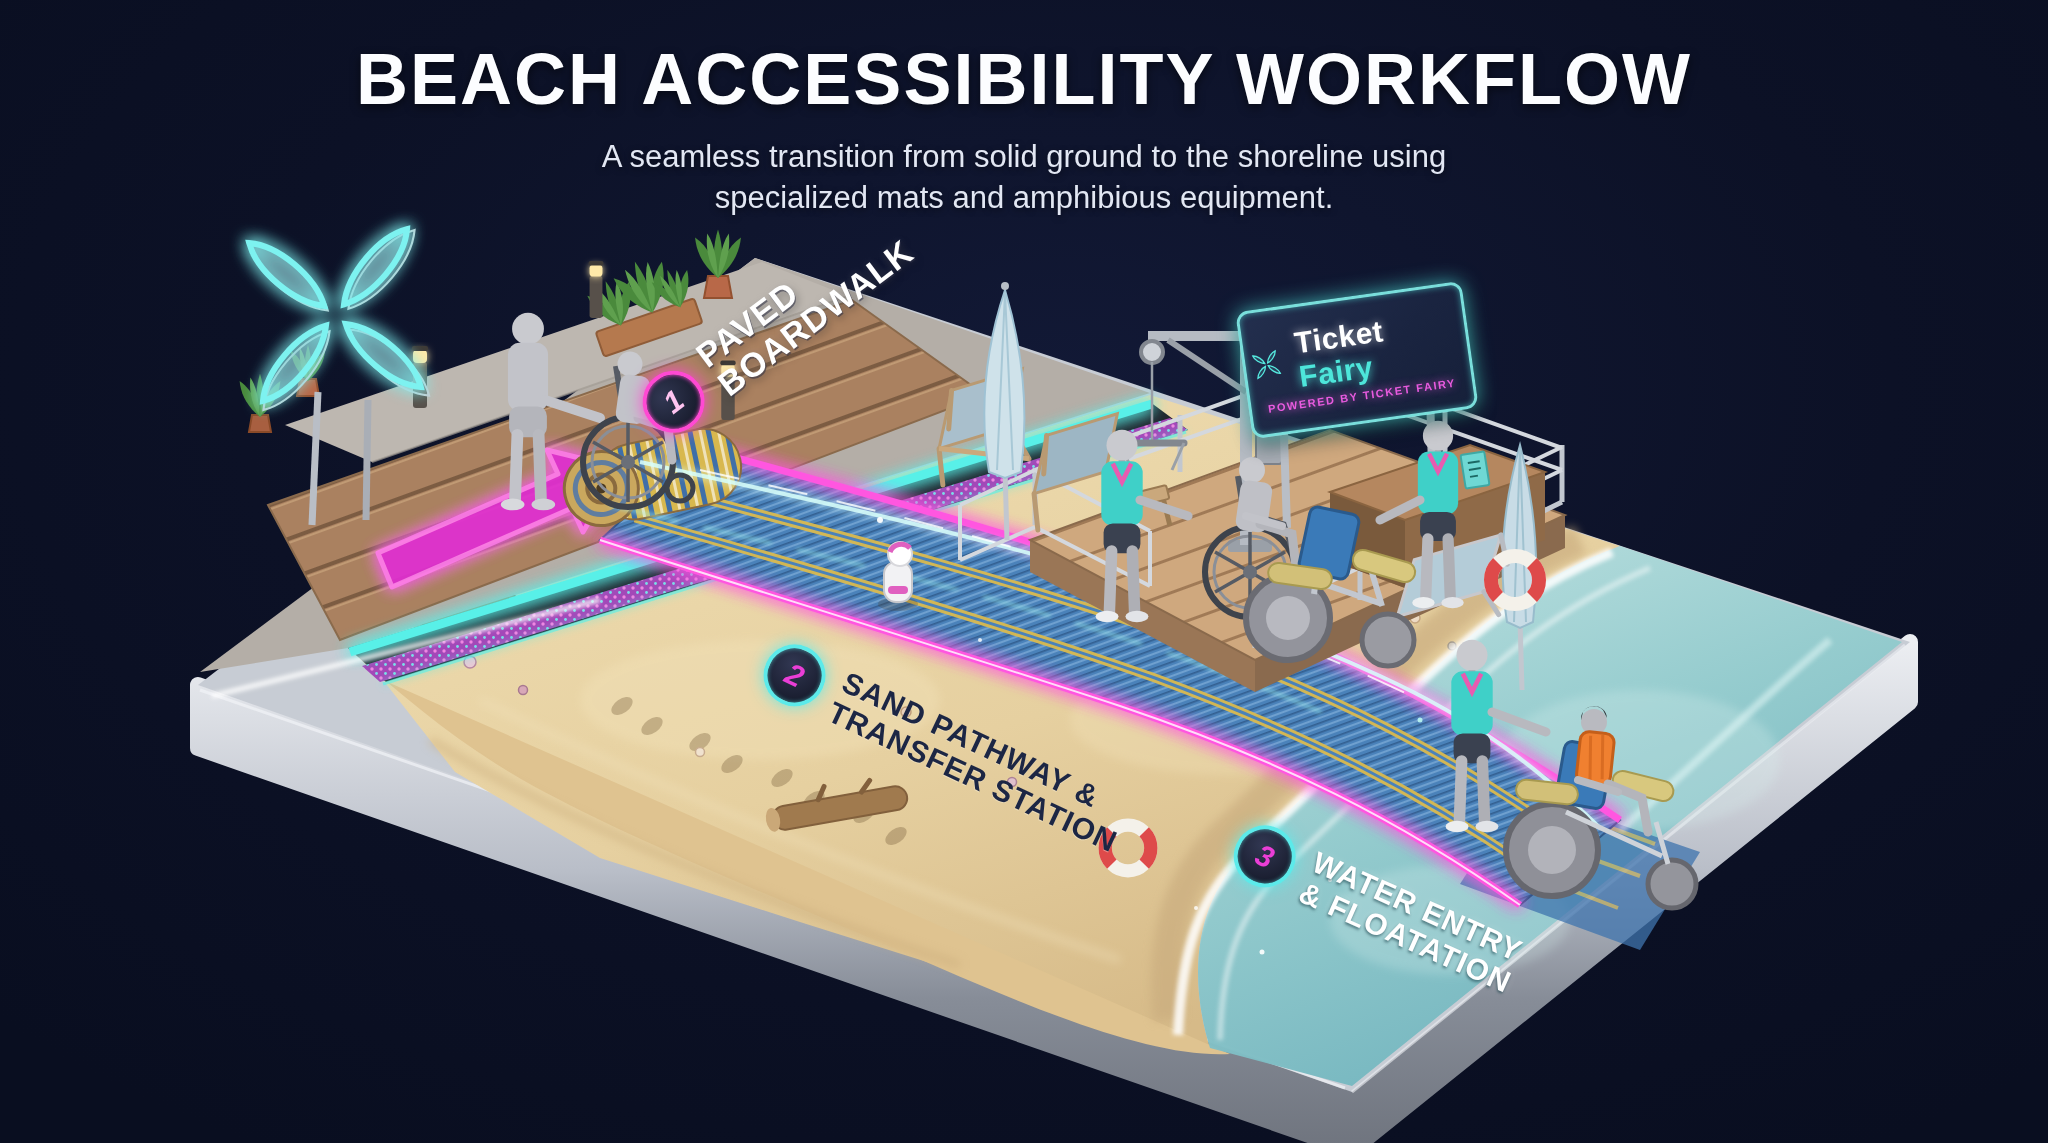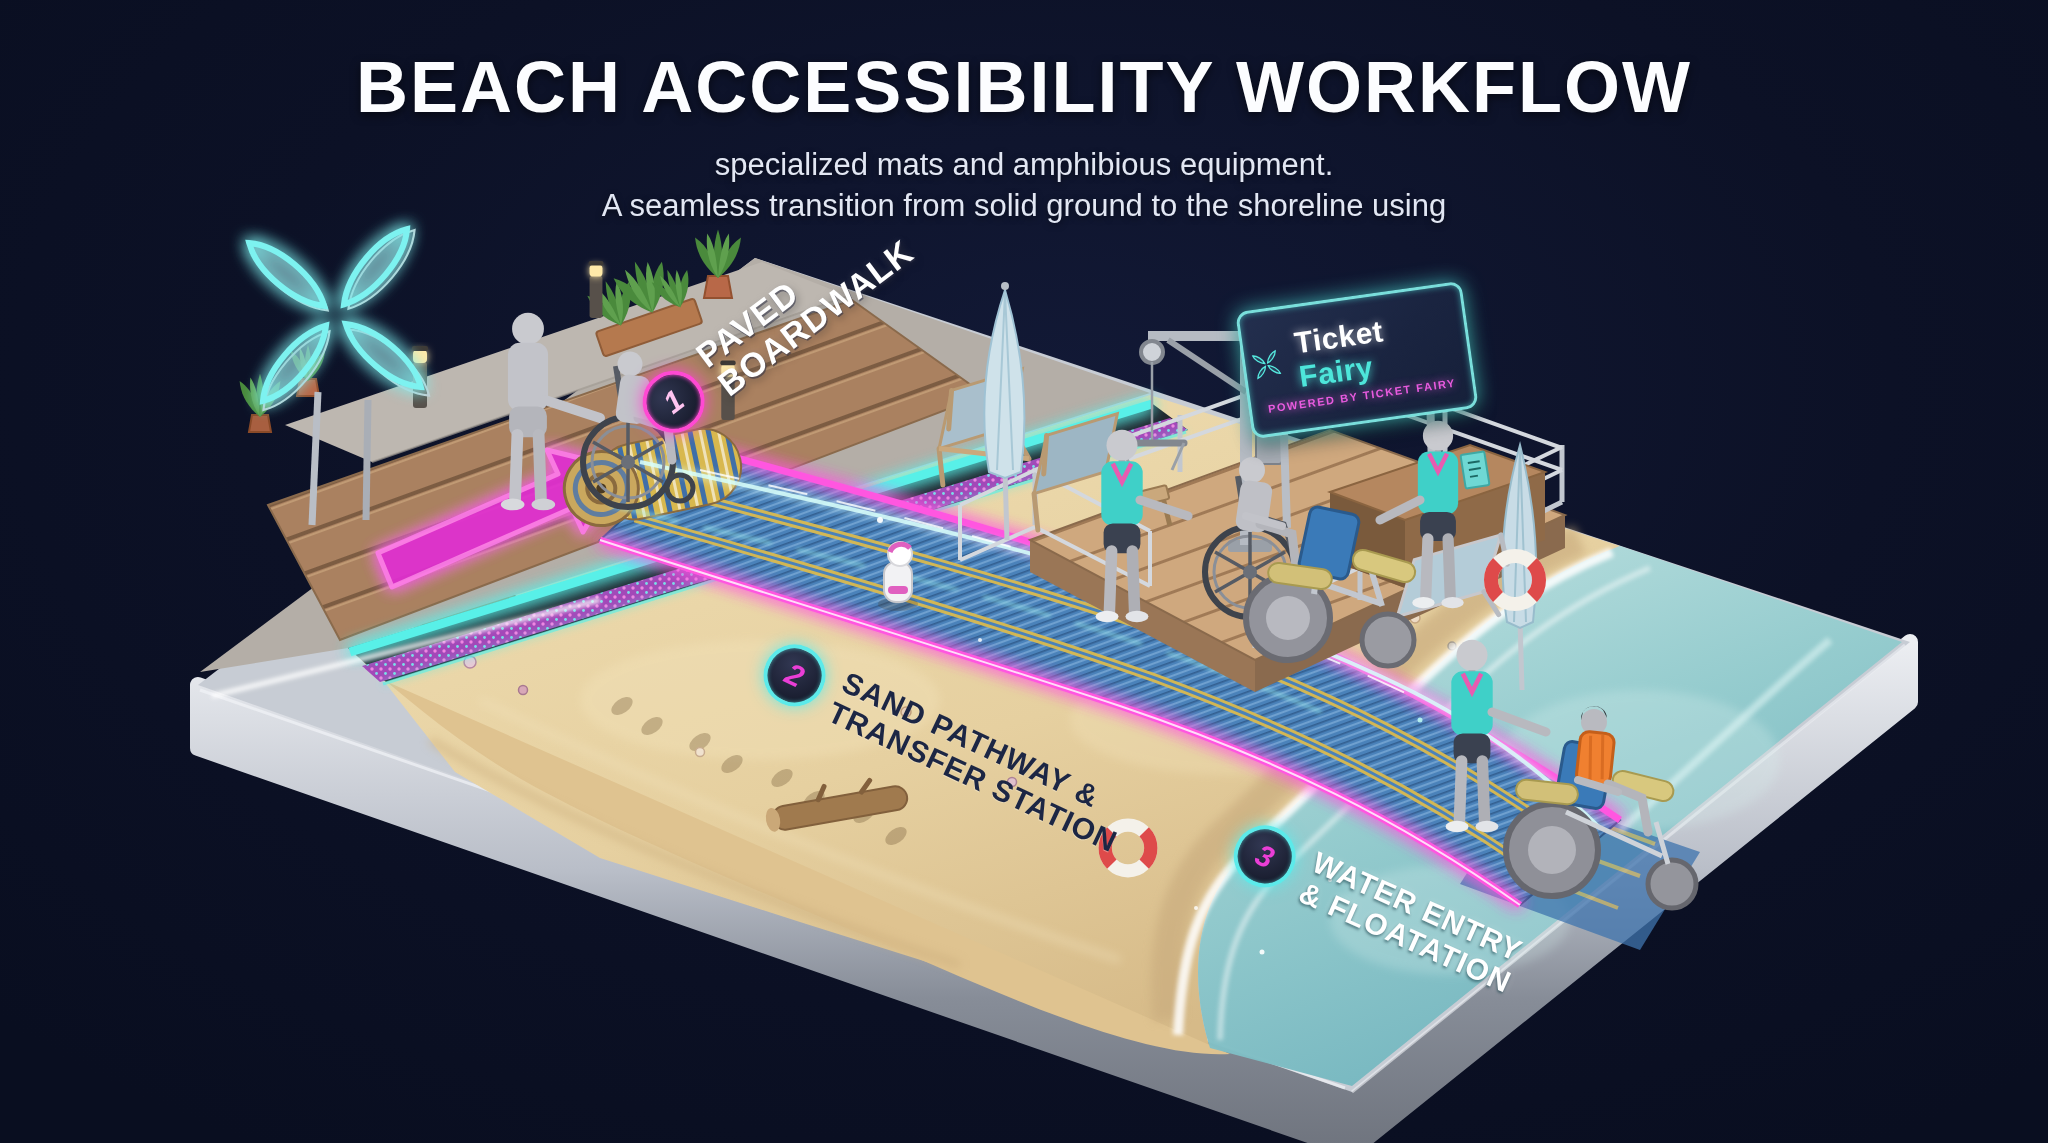--- a/index.html
+++ b/index.html
@@ -1,20 +1,20 @@
 <!DOCTYPE html>
 <html><head>
 <meta charset="utf-8">
 <style>
   html,body{margin:0;padding:0;background:#070b1a;}
   .stage{position:relative;width:2048px;height:1143px;overflow:hidden;
     background:radial-gradient(1500px 900px at 52% 34%, #121936 0%, #0c1126 55%, #090e20 100%);
     font-family:"Liberation Sans","DejaVu Sans",sans-serif;}
   
-  .header{position:absolute;top:46px;left:0;width:100%;text-align:center;z-index:40;}
+  .header{position:absolute;top:38px;left:0;width:100%;text-align:center;z-index:40;}
   .title{font-size:72px;font-weight:800;letter-spacing:2px;color:#fcfdff;
     text-shadow:0 3px 10px rgba(0,0,0,.55);}
   .subtitle{margin-top:16px;font-size:31px;font-weight:500;color:#e2e7f3;line-height:41px;
     text-shadow:0 2px 6px rgba(0,0,0,.5);}
   
   .scene-svg{position:absolute;left:0;top:0;width:2048px;height:1143px;z-index:10;}
   
   .step{position:absolute;display:flex;align-items:center;gap:16px;z-index:30;}
   .badge{width:54px;height:54px;border-radius:50%;flex:0 0 auto;display:flex;align-items:center;justify-content:center;
     background:radial-gradient(circle at 38% 32%, #313752 0%, #1a1e30 70%);
@@ -44,22 +44,22 @@
     text-shadow:0 0 8px rgba(232,91,223,.9);}
 </style>
 </head>
 <body>
 
 <div class="stage">
 
   <div class="header">
     <div class="title">BEACH ACCESSIBILITY WORKFLOW</div>
     <div class="subtitle">
+      <div>A seamless transition from solid ground to the shoreline using</div>
       <div>specialized mats and amphibious equipment.</div>
-      <div>A seamless transition from solid ground to the shoreline using</div>
     </div>
   </div>
 
   <svg class="scene-svg" viewBox="0 0 2048 1143">
     <defs>
       <linearGradient id="metalSide" x1="0" y1="0" x2="0" y2="1">
         <stop offset="0" stop-color="#eceef2"></stop>
           <stop offset=".45" stop-color="#b9bec8"></stop>
         <stop offset=".7" stop-color="#878d98"></stop>
           <stop offset="1" stop-color="#6f747e"></stop>

